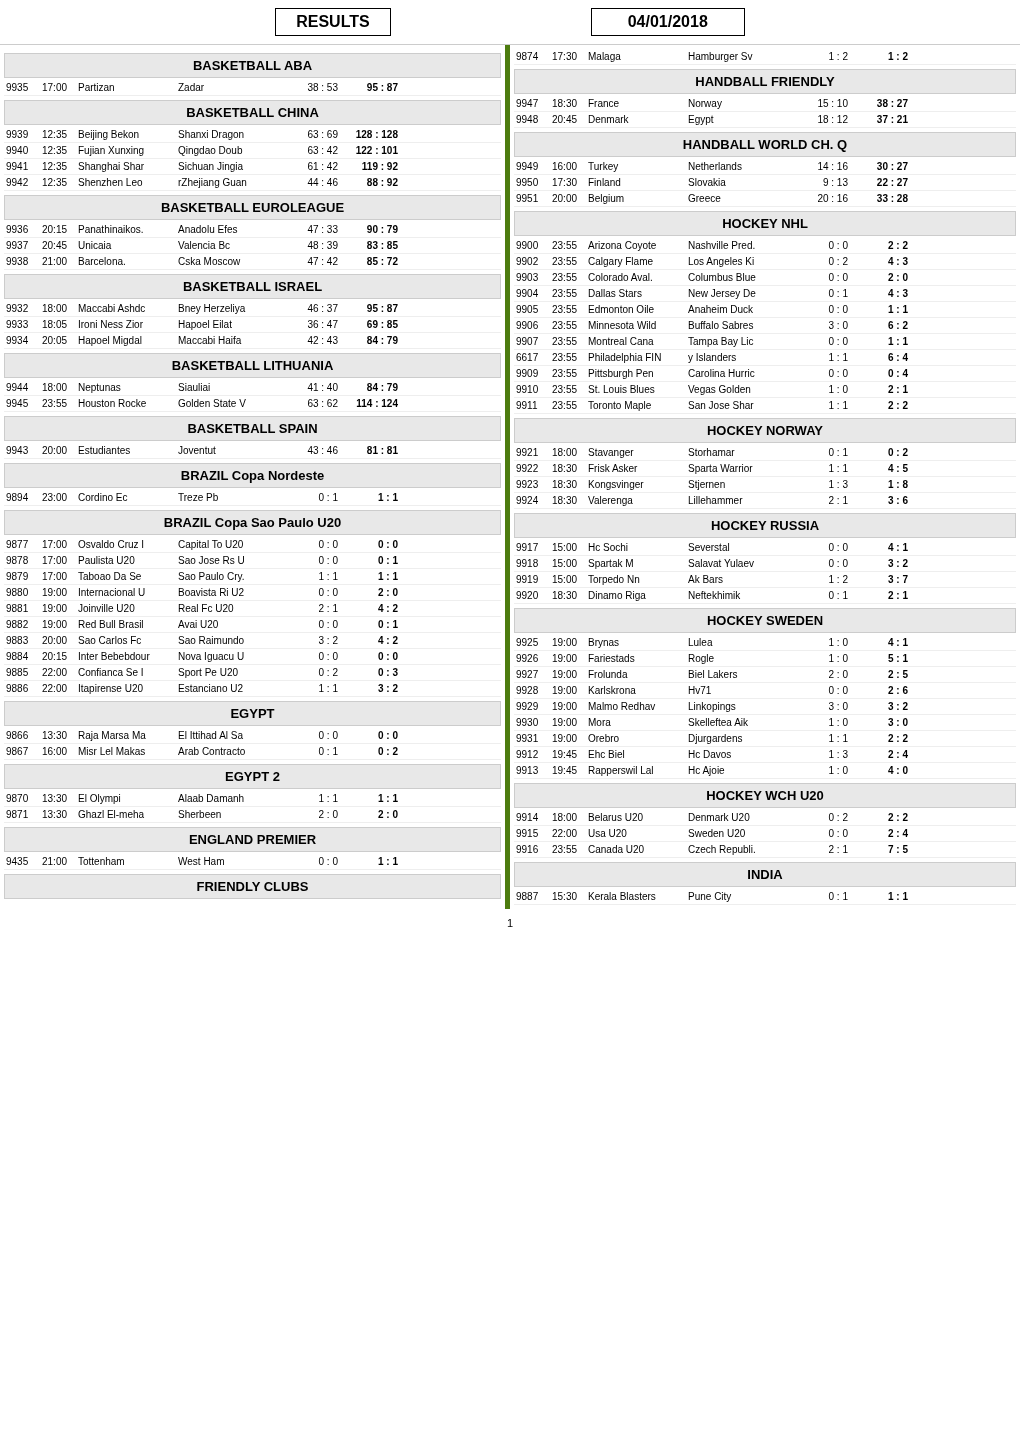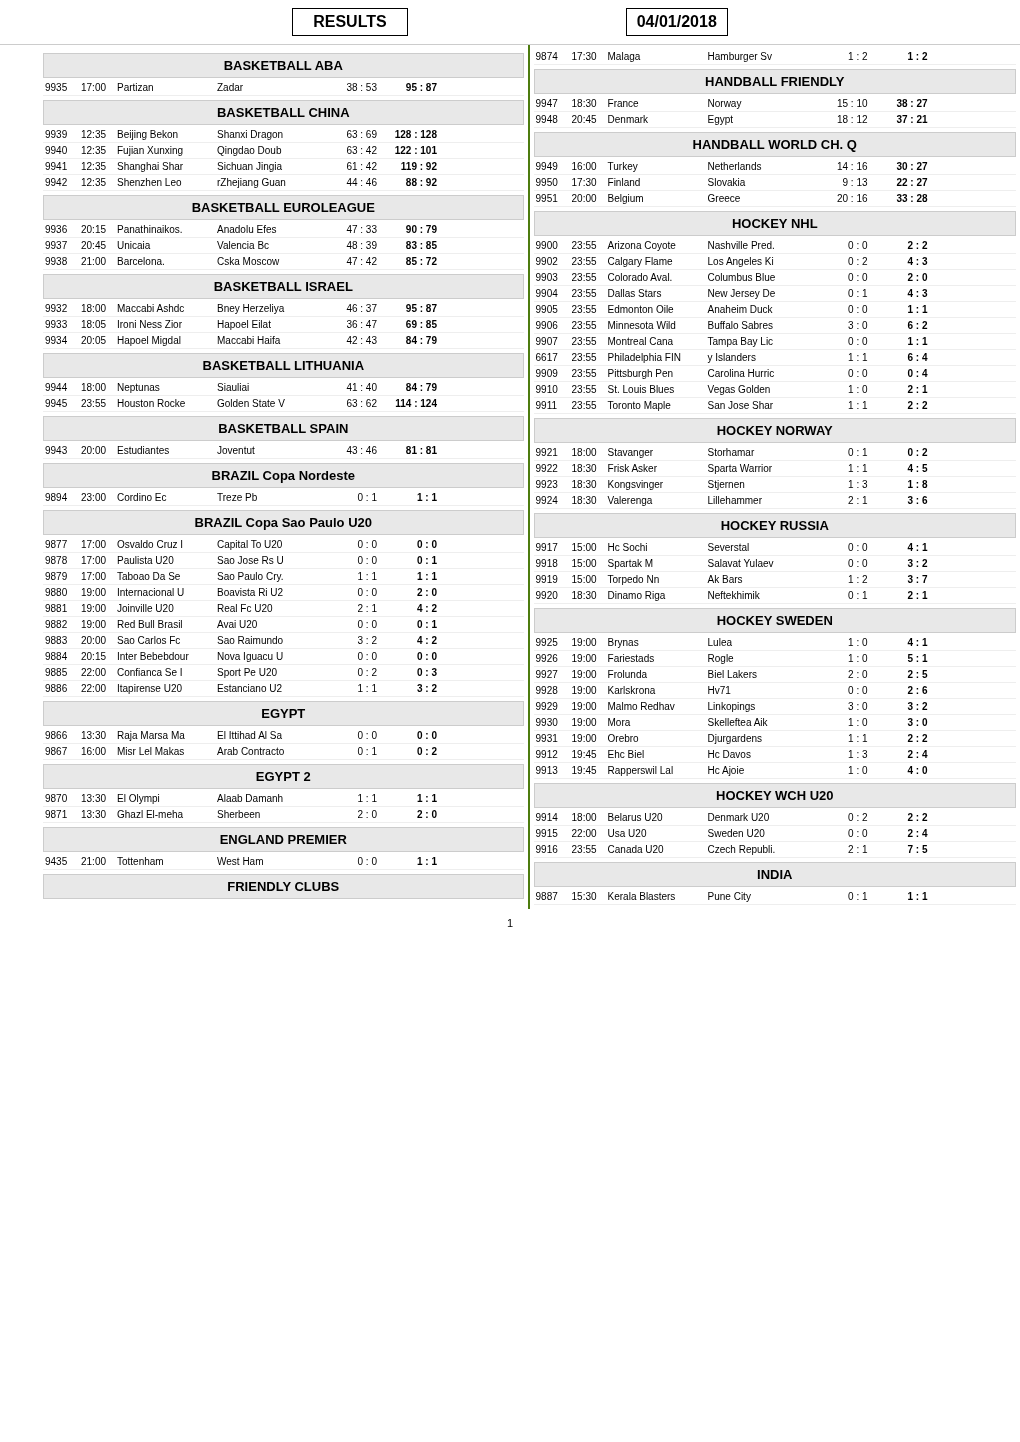--- a/index.html
+++ b/index.html
@@ -11,48 +11,46 @@
       width: 1020px;
       min-height: 1442px;
     }
 
     .page-header {
       display: flex;
       justify-content: center;
       align-items: center;
       padding: 8px 0;
       border-bottom: 1px solid #ccc;
-      gap: 9px;
     }
 
     .results-title {
       font-size: 16px;
       font-weight: bold;
       border: 1px solid #000;
       padding: 4px 20px;
       margin-right: 80px;
     }
 
     .date-box {
       font-size: 16px;
       font-weight: bold;
       border: 1px solid #000;
-      padding: 4px 10px;
+      padding: 4px 36px;
     }
 
     .main-content {
       display: flex;
       width: 100%;
     }
 
     .left-col {
       width: 50%;
-      border-right: 2px solid #4d7c0f;
+      border-right: 5px solid #4d7c0f;
       padding: 4px;
-      margin-left: 39px;
     }
 
     .right-col {
       width: 50%;
       padding: 4px;
     }
 
     .section-header {
       background: #e8e8e8;
       text-align: center;

